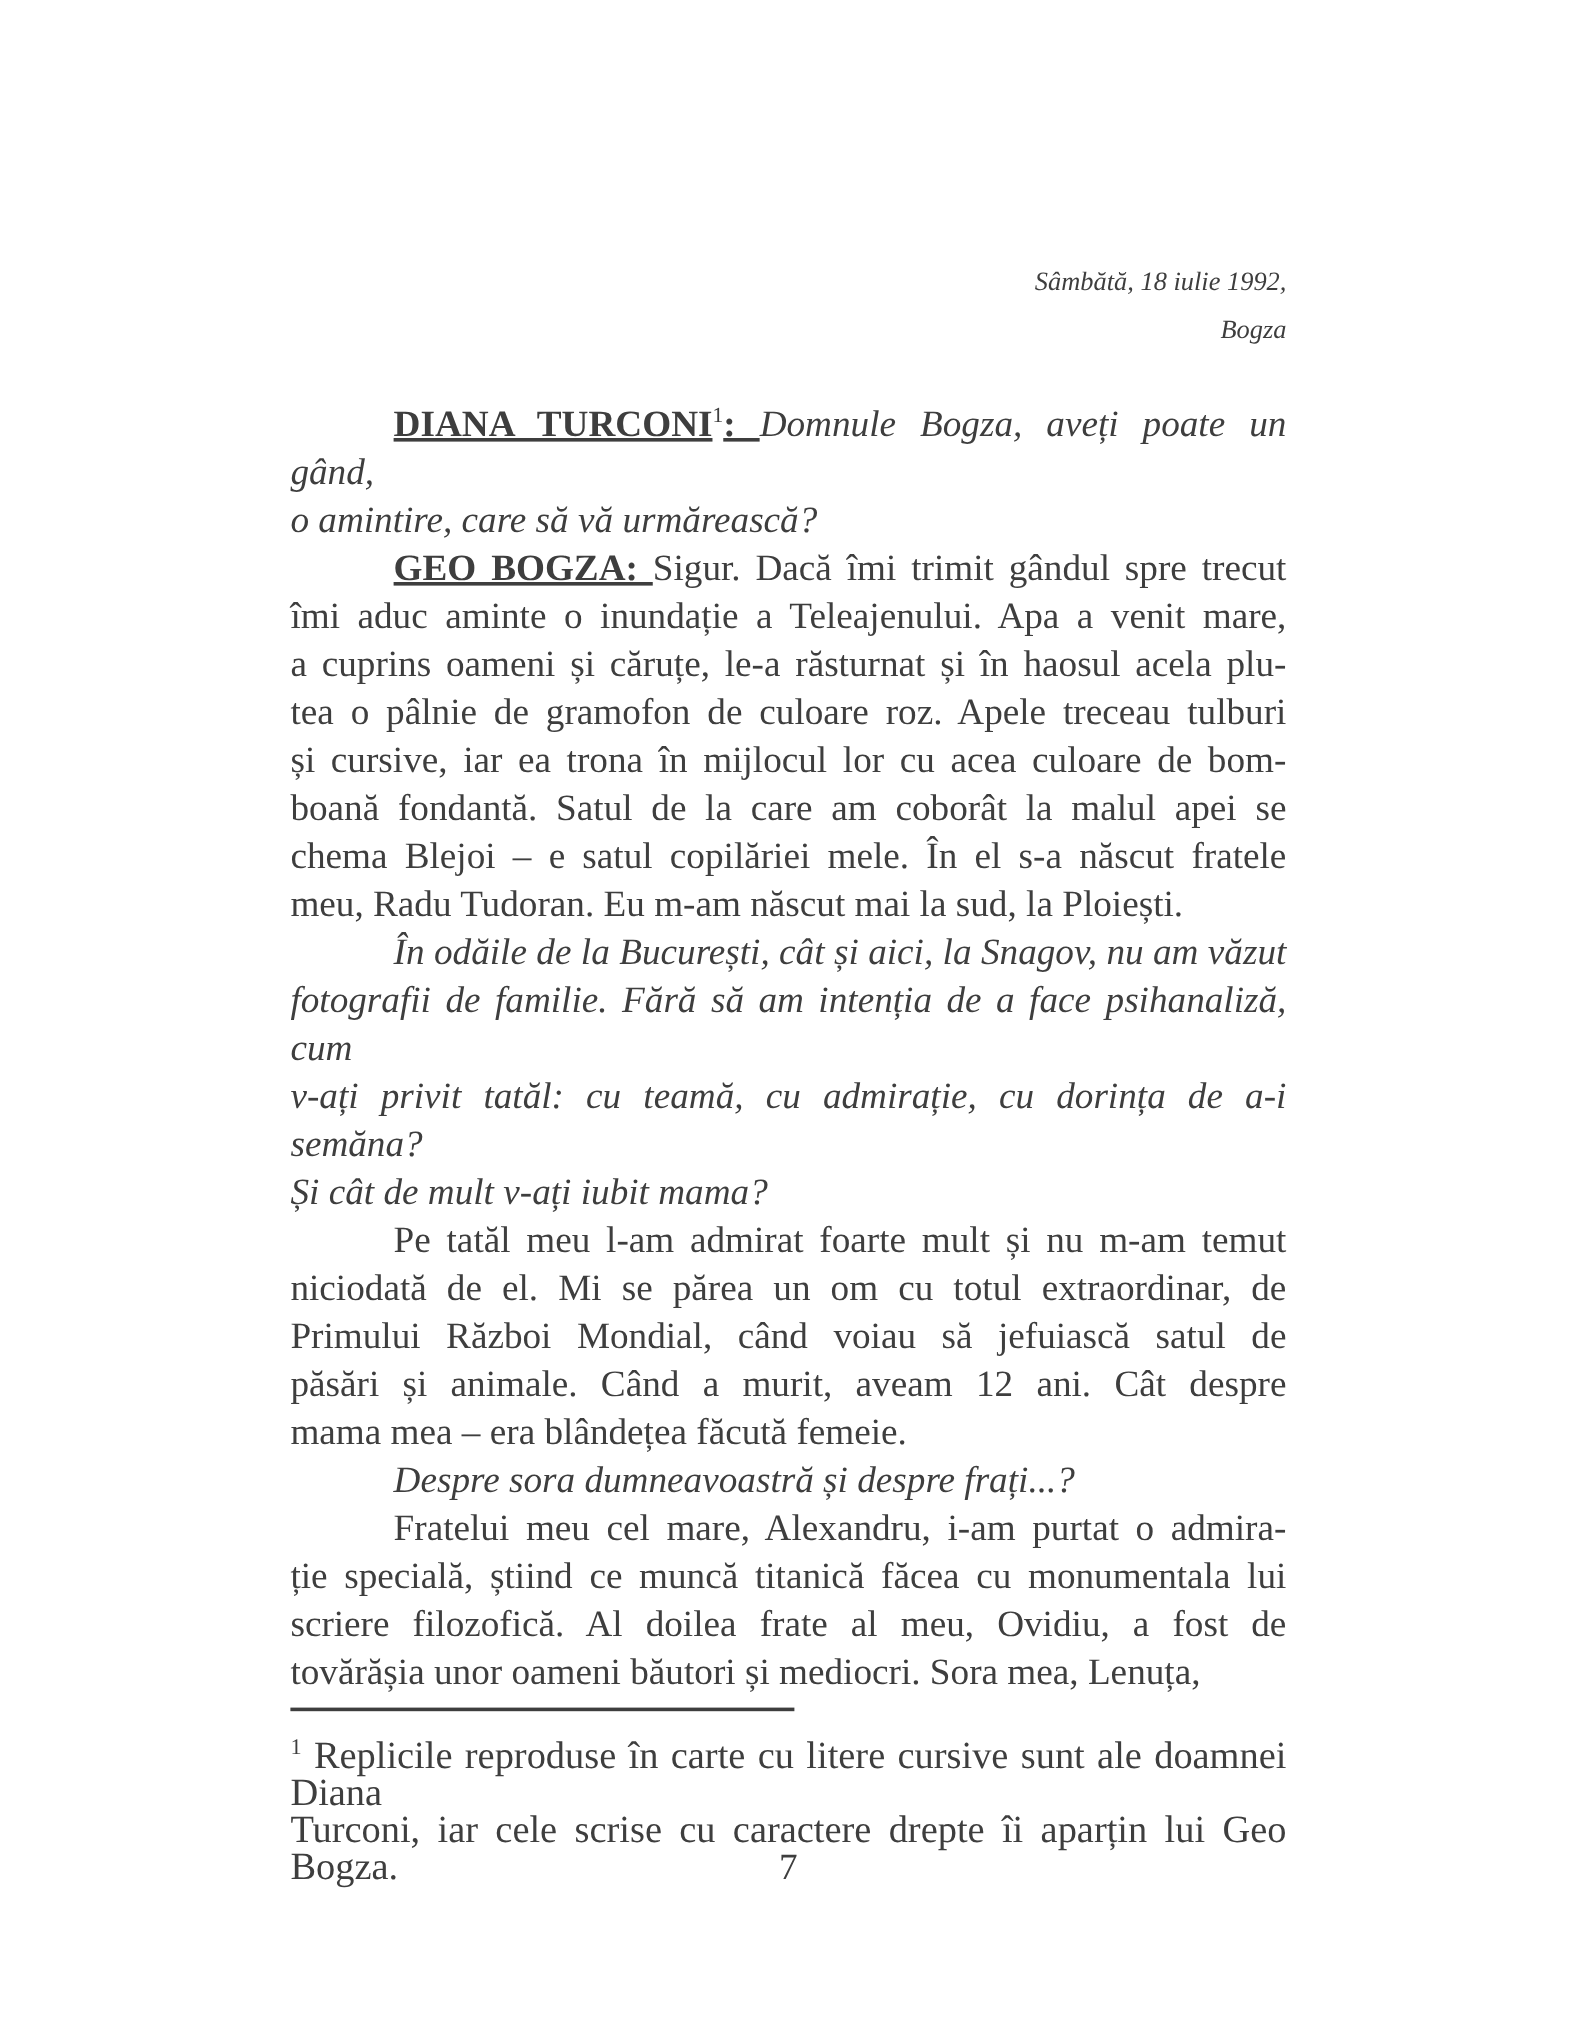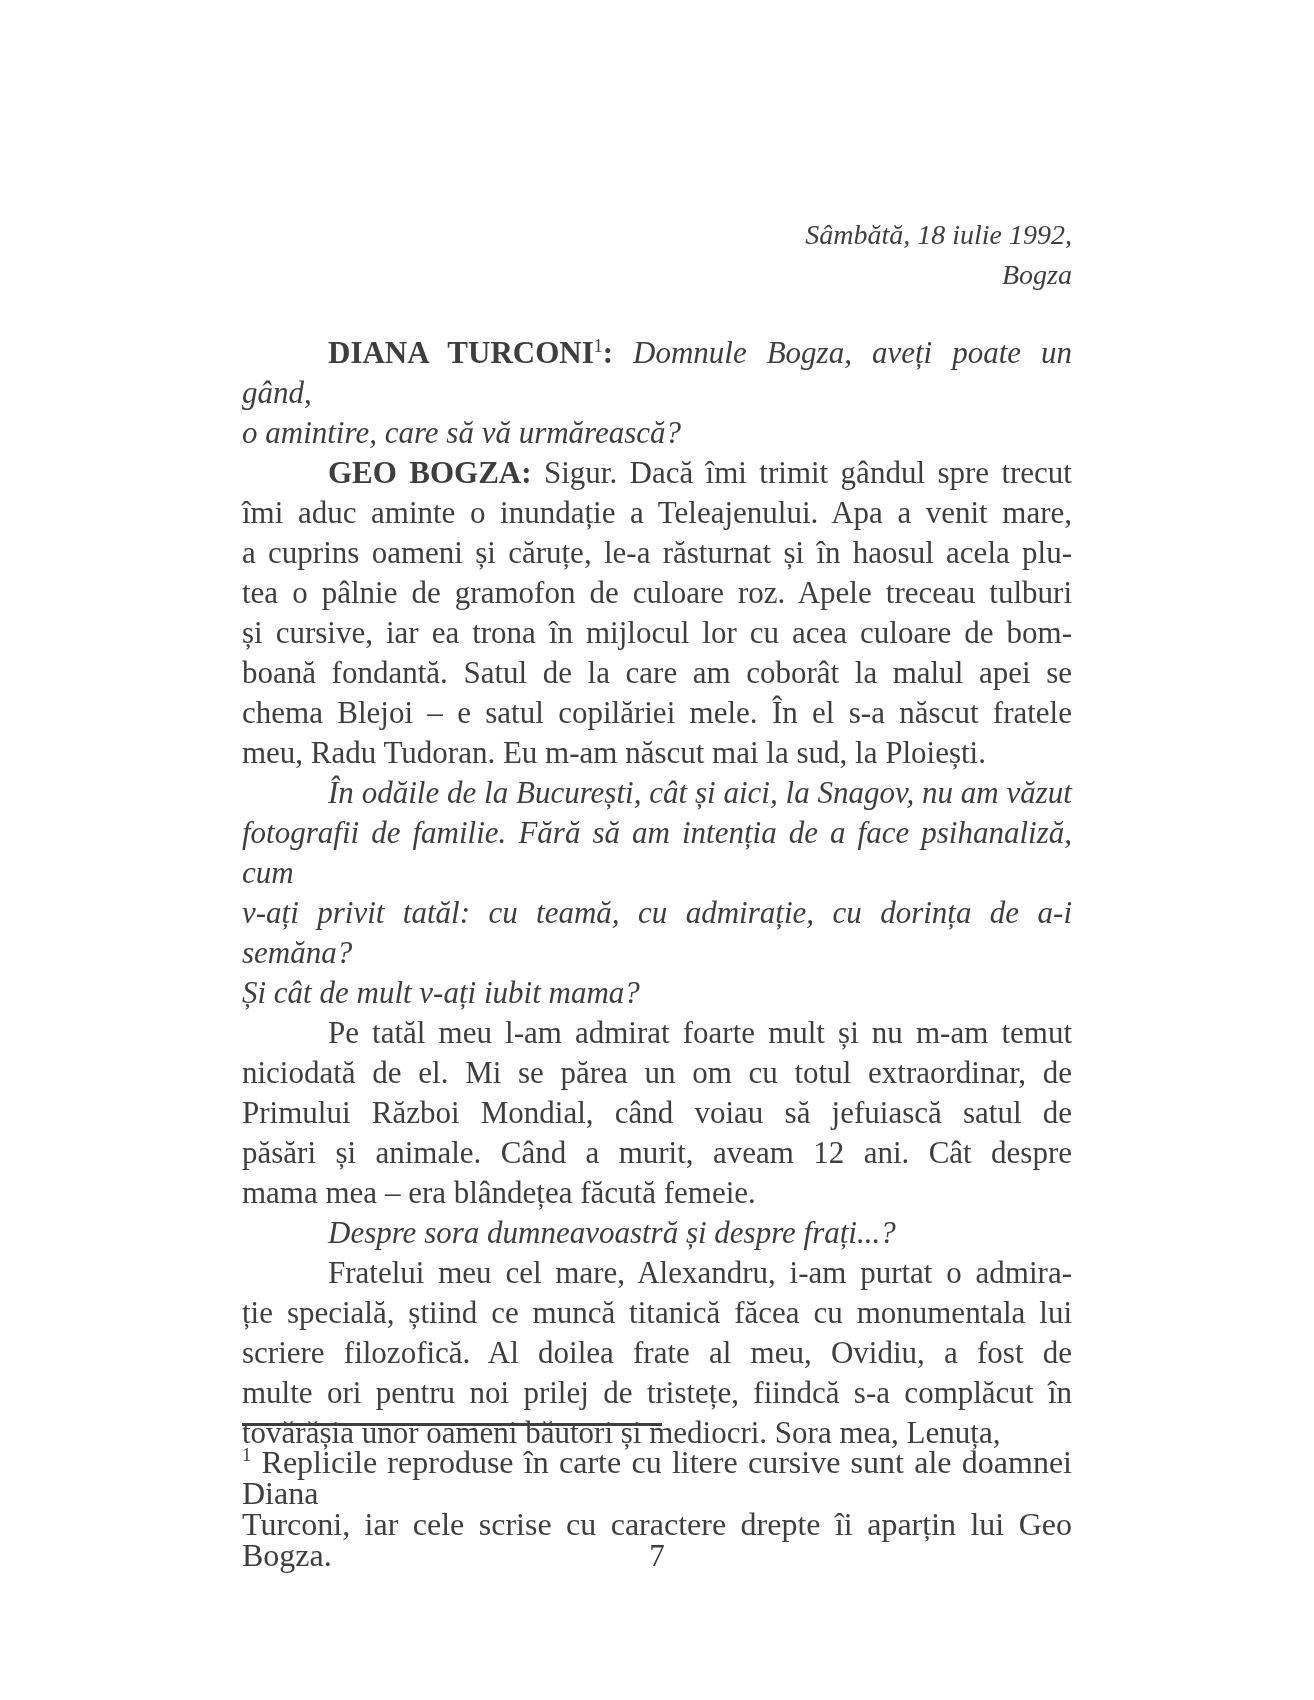--- a/index.html
+++ b/index.html
@@ -15,42 +15,42 @@
     margin: 0 auto;
     overflow: hidden;
     font-family: "Liberation Serif", "DejaVu Serif", serif;
     color: #3e3e3e;
   }
   .dateline {
     position: absolute;
     left: 242px;
     top: 215px;
     width: 830px;
-    font-size: 28px;
+    font-size: 22px;
     line-height: 40px;
     font-style: italic;
     text-align: right;
   }
   .body-text {
     position: absolute;
     left: 242px;
     top: 333px;
     width: 830px;
     font-size: 31px;
     line-height: 40px;
   }
   .paragraph { margin: 0; }
   .line {
     text-align: justify;
     text-align-last: justify;
   }
   .line.last { text-align-last: left; }
   .line.indent { text-indent: 86px; }
   .seg-r { font-style: normal; font-weight: normal; }
-  .seg-b { font-weight: bold; }
+  .seg-b { font-weight: bold; text-decoration: underline; }
   .seg-i { font-style: italic; }
   .seg-sup {
     vertical-align: super;
     font-size: 0.58em;
     line-height: 0;
   }
   .footnote-rule {
     position: absolute;
     left: 242px;
     top: 1423px;
@@ -114,21 +114,20 @@
         <div class="line"><span class="seg-r">păsări și animale. Când a murit, aveam 12 ani. Cât despre</span></div>
         <div class="line last"><span class="seg-r">mama mea – era blândețea făcută femeie.</span></div>
       </div>
       <div class="paragraph">
         <div class="line last indent"><span class="seg-i">Despre sora dumneavoastră și despre frați...?</span></div>
       </div>
       <div class="paragraph">
         <div class="line indent"><span class="seg-r">Fratelui meu cel mare, Alexandru, i-am purtat o admira-</span></div>
         <div class="line"><span class="seg-r">ție specială, știind ce muncă titanică făcea cu monumentala lui</span></div>
         <div class="line"><span class="seg-r">scriere filozofică. Al doilea frate al meu, Ovidiu, a fost de</span></div>
-        <div class="line"><span class="seg-r">multe ori pentru noi prilej de tristețe, fiindcă s-a complăcut în</span></div>
         <div class="line last"><span class="seg-r">tovărășia unor oameni băutori și mediocri. Sora mea, Lenuța,</span></div>
       </div>
     </div>
 
   <div class="footnote-rule"></div>
 
   <div class="footnote">
       <div class="line"><span class="seg-sup">1</span><span class="seg-r"> Replicile reproduse în carte cu litere cursive sunt ale doamnei Diana</span></div>
       <div class="line last"><span class="seg-r">Turconi, iar cele scrise cu caractere drepte îi aparțin lui Geo Bogza.</span></div>
     </div>

